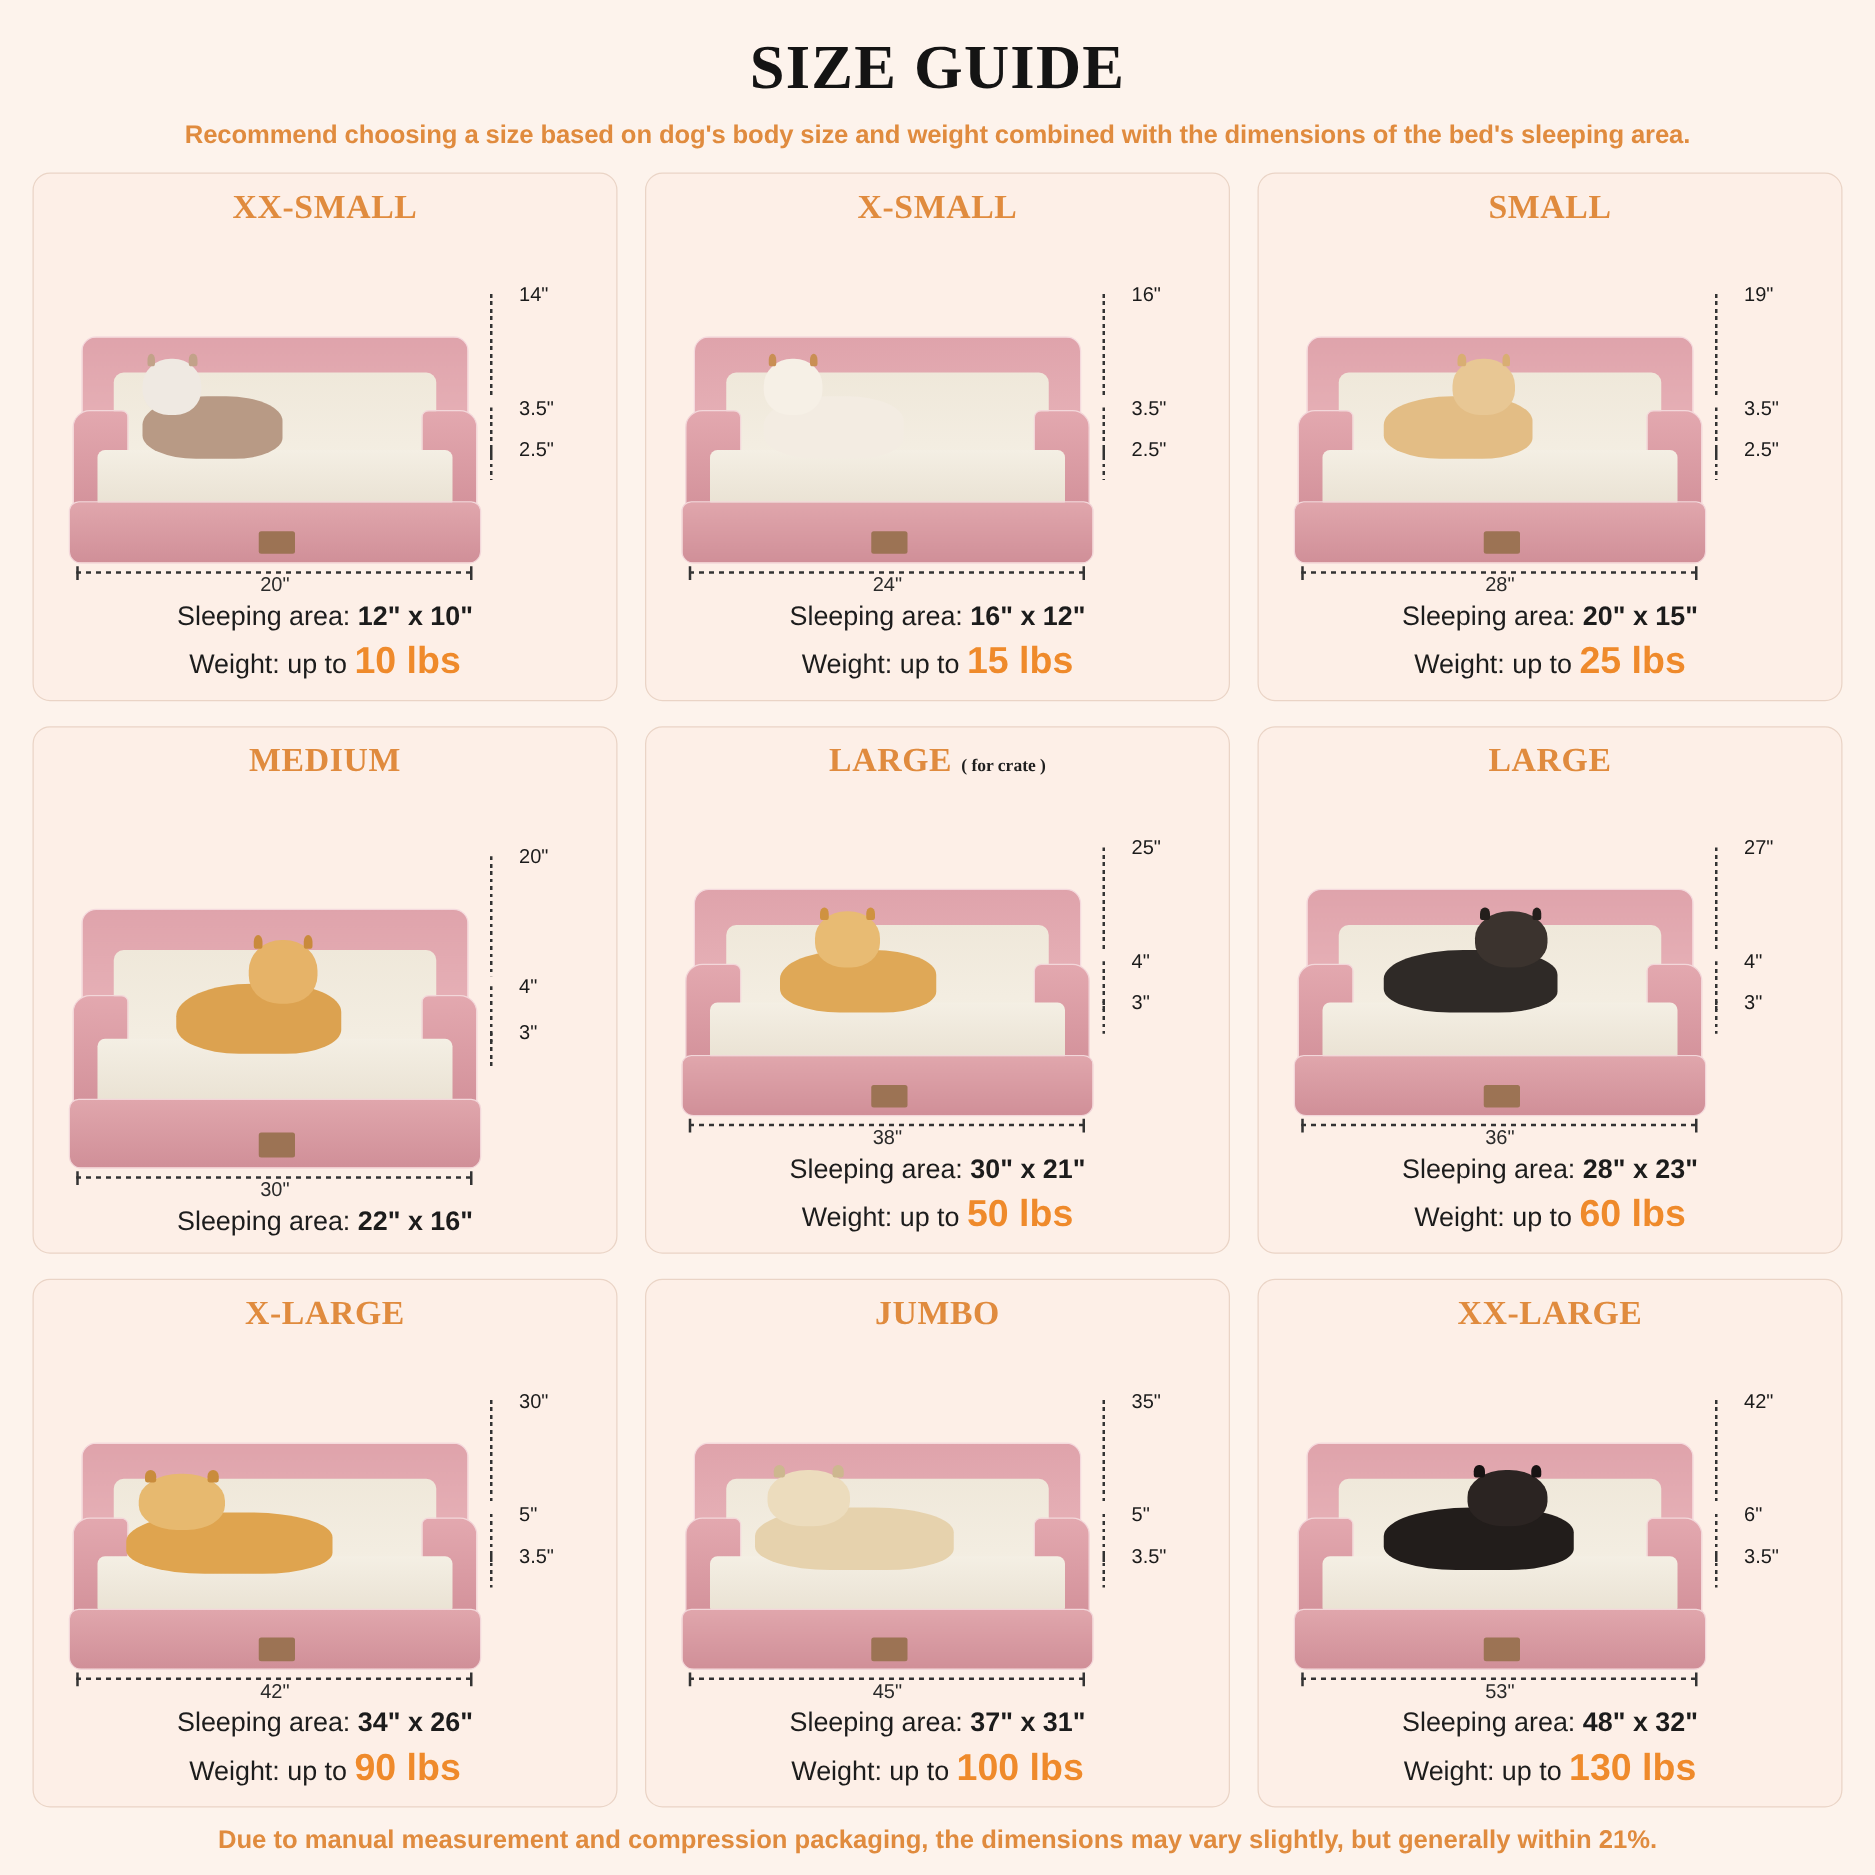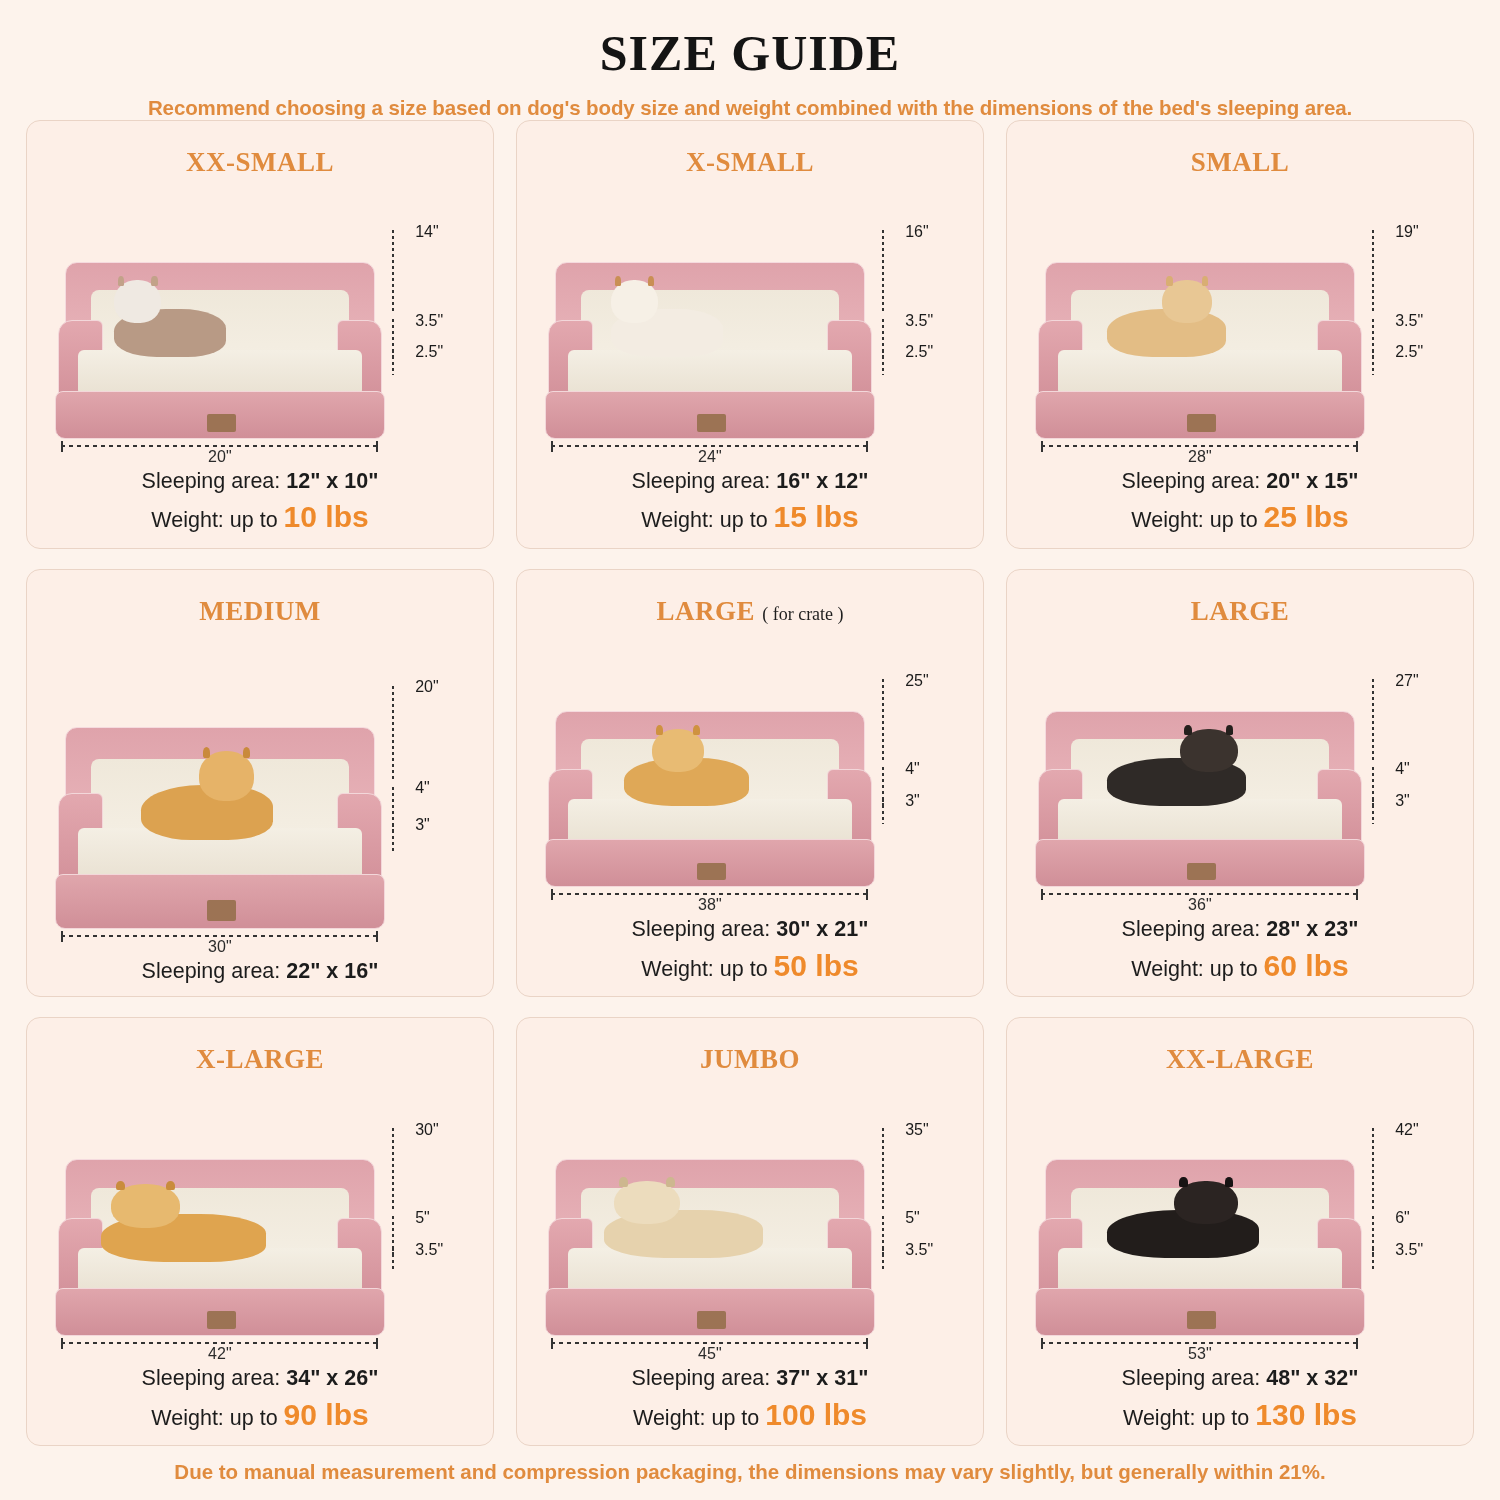--- a/index.html
+++ b/index.html
@@ -29,20 +29,21 @@
     font-size: 50px;
     letter-spacing: 1px;
     color: #141414;
     margin: 6px 0 14px 0;
   }
   .subtitle {
     text-align: center;
     font-size: 20.5px;
     font-weight: bold;
     color: #e08b3e;
+    margin-bottom: 18px;
     letter-spacing: -0.1px;
   }
   .grid {
     flex: 1 1 auto;
     display: grid;
     grid-template-columns: repeat(3, 1fr);
     grid-template-rows: repeat(3, 1fr);
     gap: 20px 22px;
   }
   .card {
@@ -55,27 +56,27 @@
     flex-direction: column;
     align-items: center;
     position: relative;
   }
   .card-title {
     font-family: "Liberation Serif", serif;
     font-weight: bold;
     font-size: 27px;
     color: #e08b3e;
     letter-spacing: 0.5px;
-    margin-top: 18px;
+    margin-top: 3px;
     margin-bottom: 2px;
     text-align: center;
   }
   .card-title .note {
-    font-size: 18px;
-    font-weight: normal;
+    font-size: 14px;
+    font-weight: bold;
     color: #1f1f1f;
     font-family: "Liberation Serif", serif;
     letter-spacing: 0;
   }
   .figure {
     position: relative;
     width: 100%;
     flex: 1 1 auto;
     min-height: 0;
   }

